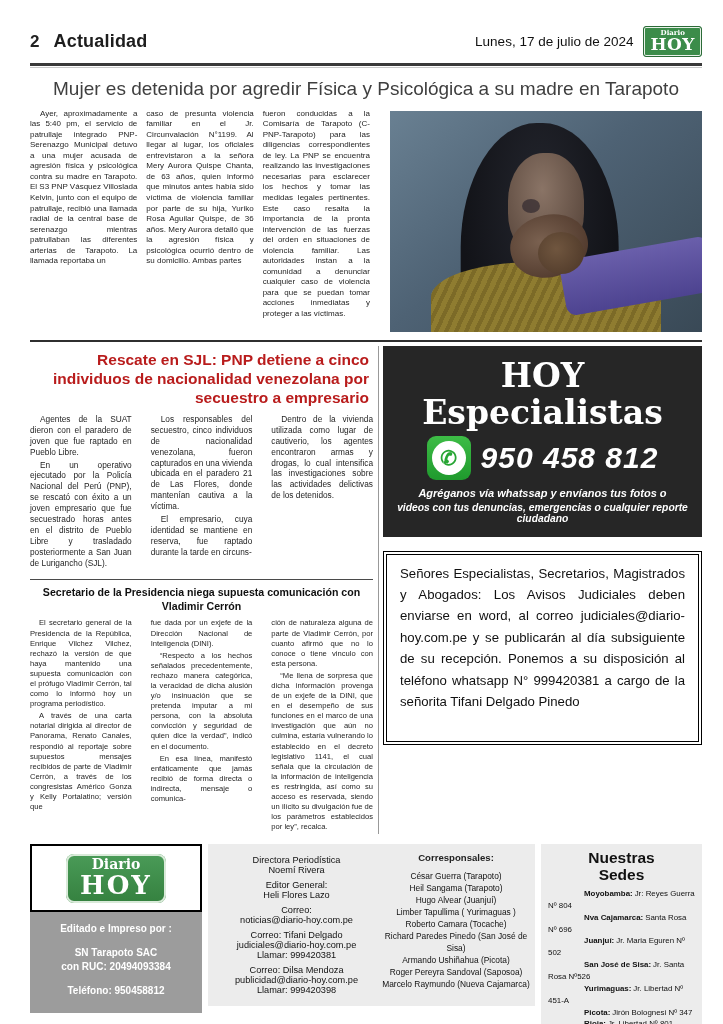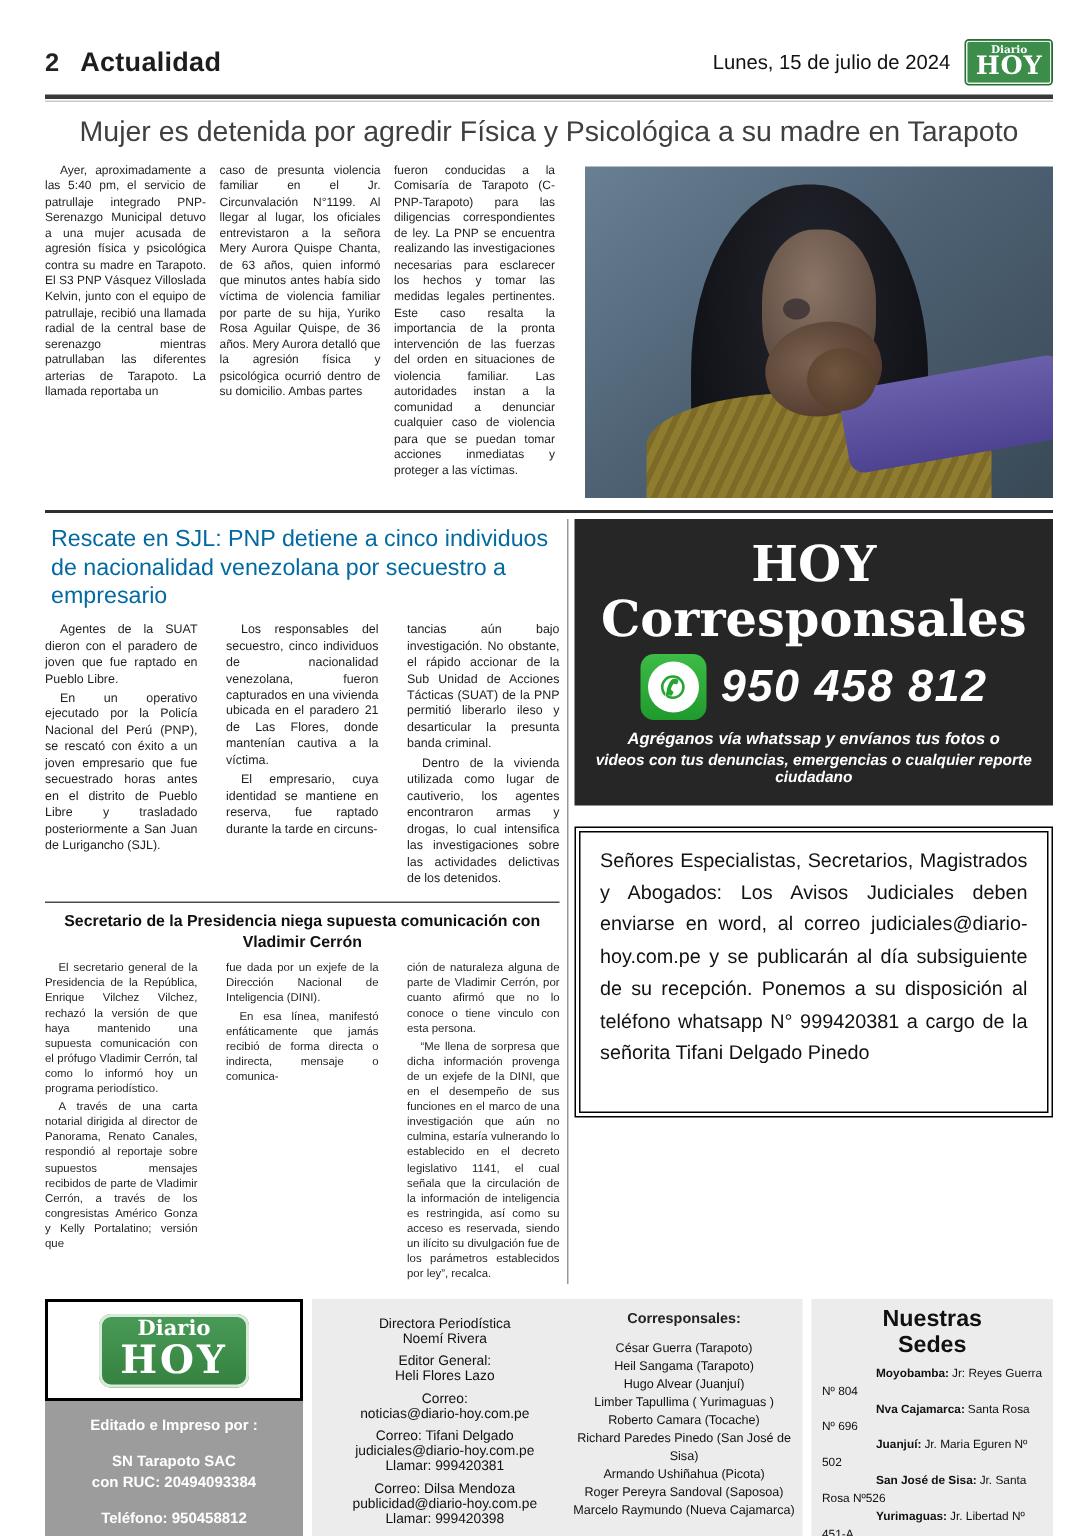--- a/index.html
+++ b/index.html
@@ -47,22 +47,22 @@
   .ph-fist{position:absolute;right:118px;bottom:58px;width:46px;height:42px;
            background:radial-gradient(circle at 40% 40%,#70563f,#4a3526);border-radius:50%;}
   .rule-med{border-top:2px solid #2f2f2f;margin:8px 0 0 0;}
 
   
   .main-row{display:flex;}
   .left-region{width:343px;flex:0 0 343px;padding-top:6px;}
   .vdiv{width:1px;background:#999;margin:4px 4px 0 5px;}
   .right-region{flex:1;padding-top:4px;}
 
-  .headline2{margin:2px 4px 6px 4px;text-align:left;font-size:15.5px;line-height:1.25;
-             font-weight:normal;color:#0369a1;}
+  .headline2{margin:2px 4px 6px 4px;text-align:right;font-size:15.5px;line-height:1.25;
+             font-weight:bold;color:#b91c1c;}
   .a-cols{display:flex;gap:19px;}
   .body-sm2 p{margin:0 0 2px 0;font-size:8.3px;line-height:1.32;text-align:justify;color:#1e1e1e;}
   .body-sm2 p.ind{text-indent:10px;}
   .rule-thin{border-top:1.5px solid #4a4a4a;margin:8px 0 6px 0;}
   .headline3{margin:0 10px 5px 10px;text-align:center;font-size:10.6px;line-height:1.3;
              font-weight:bold;color:#101010;}
   .body-xs p{margin:0 0 2px 0;font-size:7.6px;line-height:1.33;text-align:justify;color:#1e1e1e;}
   .body-xs p.ind{text-indent:9px;}
 
   
@@ -117,21 +117,21 @@
 
 <div class="page">
   <div class="inner">
 
     <header class="masthead">
       <div class="mast-left">
         <span class="pagenum">2</span>
         <span class="section-title">Actualidad</span>
       </div>
       <div class="mast-right">
-        <span class="mast-date">Lunes, 15 de julio de 2024</span>
+        <span class="mast-date">Lunes, 17 de julio de 2024</span>
         <div class="logo-sm">
           <span class="d">Diario</span>
           <span class="h">HOY</span>
         </div>
       </div>
     </header>
     <div class="rule-thick"></div>
 
     <h1 class="headline1">Mujer es detenida por agredir Física y Psicológica a su madre en Tarapoto</h1>
     <section class="a1-row">
@@ -165,50 +165,50 @@
         <div class="a-cols body-sm2">
           <div class="col">
             <p class="ind">Agentes de la SUAT dieron con el paradero de joven que fue raptado en Pueblo Libre.</p>
             <p class="ind">En un operativo ejecutado por la Policía Nacional del Perú (PNP), se rescató con éxito a un joven empresario que fue secuestrado horas antes en el distrito de Pueblo Libre y trasladado posteriormente a San Juan de Lurigancho (SJL).</p>
           </div>
           <div class="col">
             <p class="ind">Los responsables del secuestro, cinco individuos de nacionalidad venezolana, fueron capturados en una vivienda ubicada en el paradero 21 de Las Flores, donde mantenían cautiva a la víctima.</p>
             <p class="ind">El empresario, cuya identidad se mantiene en reserva, fue raptado durante la tarde en circuns-</p>
           </div>
           <div class="col">
-            <p>tancias aún bajo investigación. No obstante, el rápido accionar de la Sub Unidad de Acciones Tácticas (SUAT) de la PNP permitió liberarlo ileso y desarticular la presunta banda criminal.</p>
             <p class="ind">Dentro de la vivienda utilizada como lugar de cautiverio, los agentes encontraron armas y drogas, lo cual intensifica las investigaciones sobre las actividades delictivas de los detenidos.</p>
           </div>
         </div>
         <div class="rule-thin"></div>
 
         <h3 class="headline3">Secretario de la Presidencia niega supuesta comunicación con Vladimir Cerrón</h3>
         <div class="a-cols body-xs">
           <div class="col">
             <p class="ind">El secretario general de la Presidencia de la República, Enrique Vilchez Vilchez, rechazó la versión de que haya mantenido una supuesta comunicación con el prófugo Vladimir Cerrón, tal como lo informó hoy un programa periodístico.</p>
             <p class="ind">A través de una carta notarial dirigida al director de Panorama, Renato Canales, respondió al reportaje sobre supuestos mensajes recibidos de parte de Vladimir Cerrón, a través de los congresistas Américo Gonza y Kelly Portalatino; versión que</p>
           </div>
           <div class="col">
             <p>fue dada por un exjefe de la Dirección Nacional de Inteligencia (DINI).</p>
+            <p class="ind">“Respecto a los hechos señalados precedentemente, rechazo manera categórica, la veracidad de dicha alusión y/o insinuación que se pretenda imputar a mi persona, con la absoluta convicción y seguridad de quien dice la verdad”, indicó en el documento.</p>
             <p class="ind">En esa línea, manifestó enfáticamente que jamás recibió de forma directa o indirecta, mensaje o comunica-</p>
           </div>
           <div class="col">
             <p>ción de naturaleza alguna de parte de Vladimir Cerrón, por cuanto afirmó que no lo conoce o tiene vinculo con esta persona.</p>
             <p class="ind">“Me llena de sorpresa que dicha información provenga de un exjefe de la DINI, que en el desempeño de sus funciones en el marco de una investigación que aún no culmina, estaría vulnerando lo establecido en el decreto legislativo 1141, el cual señala que la circulación de la información de inteligencia es restringida, así como su acceso es reservada, siendo un ilícito su divulgación fue de los parámetros establecidos por ley”, recalca.</p>
           </div>
         </div>
       </div>
 
       <div class="vdiv"></div>
 
       <div class="right-region">
 
         <div class="alert-box">
           <div class="alert-t1">HOY</div>
-          <div class="alert-t2">Corresponsales</div>
+          <div class="alert-t2">Especialistas</div>
           <div class="alert-phone-row">
             <div class="wa">
               <div class="wa-bubble">✆</div>
             </div>
             <span class="alert-phone">950 458 812</span>
           </div>
           <div class="alert-sub1">Agréganos vía whatssap y envíanos tus fotos o</div>
           <div class="alert-sub2">videos con tus denuncias, emergencias o cualquier reporte  ciudadano</div>
         </div>
 

